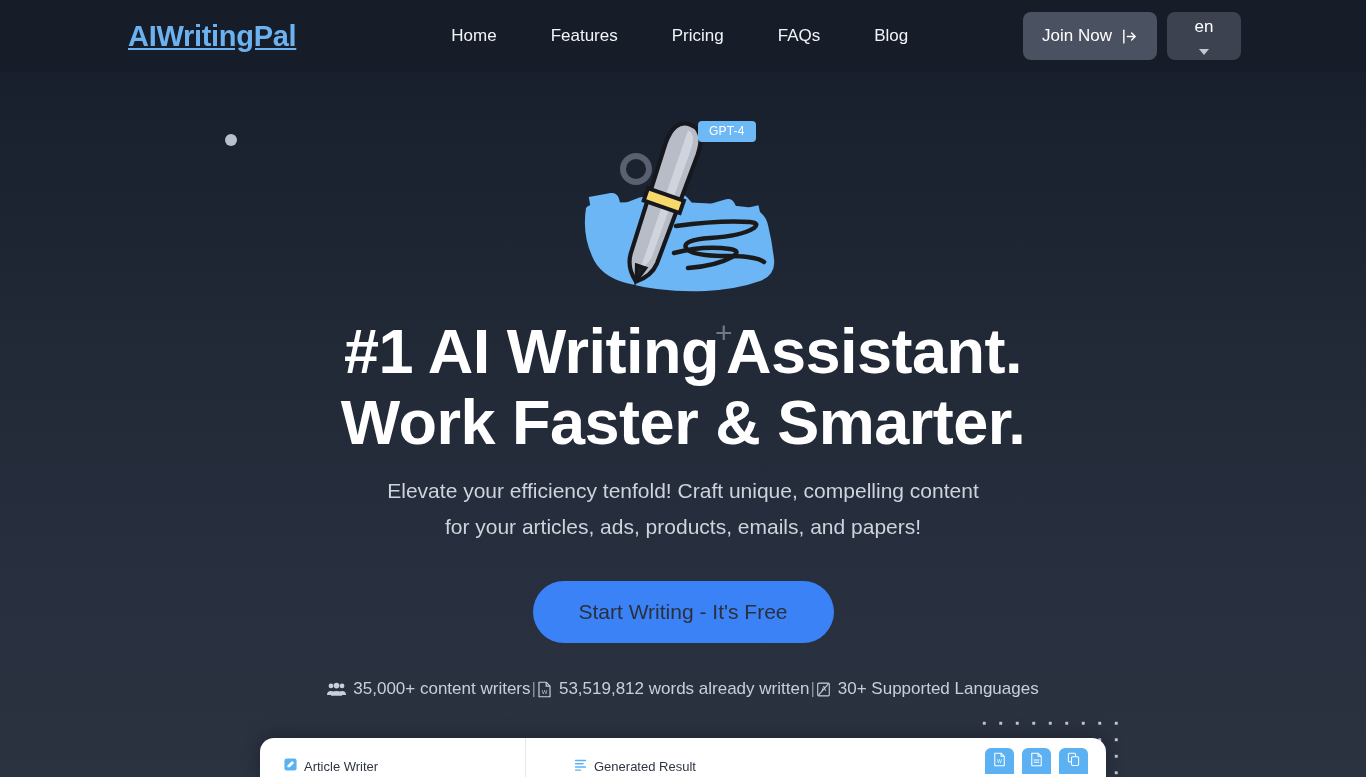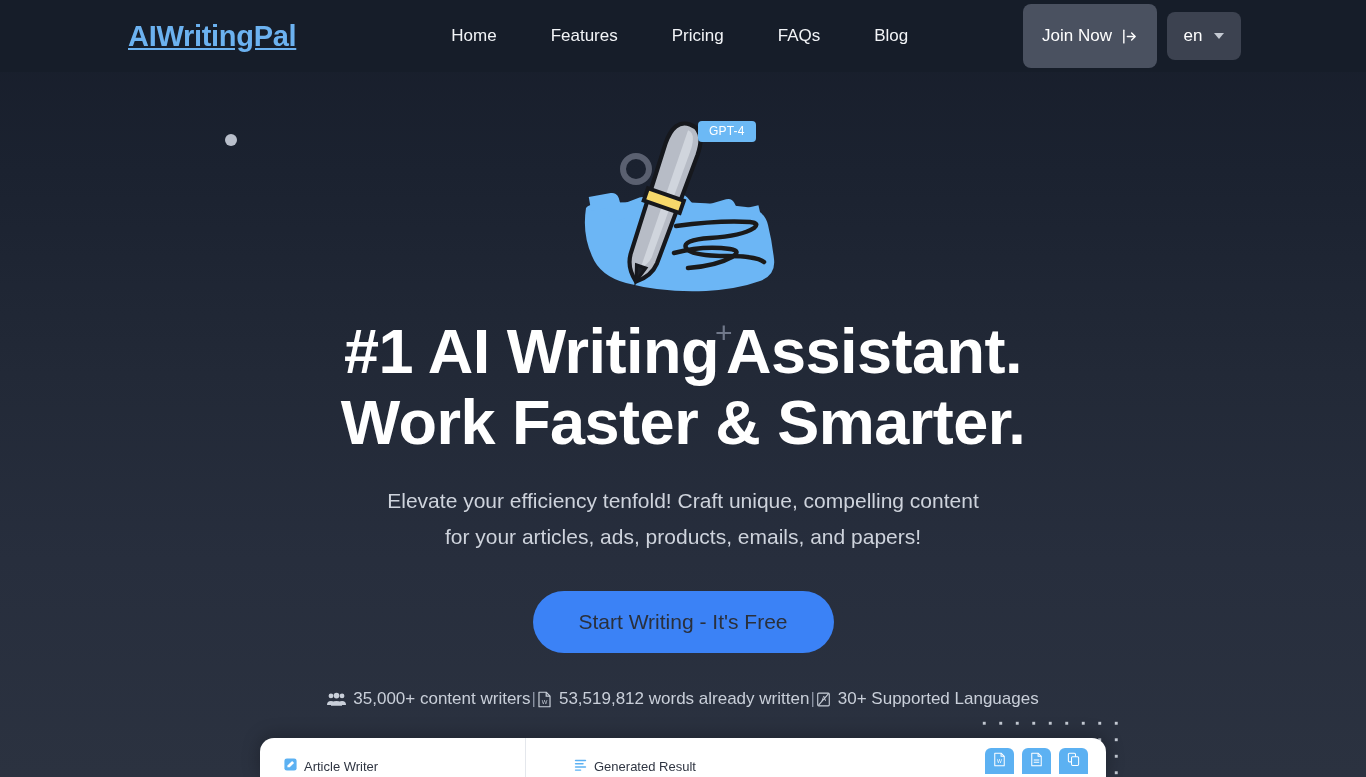--- a/index.html
+++ b/index.html
@@ -63,21 +63,21 @@
   }
 
   .join-btn {
     background: #4a5160;
     border: none;
     border-radius: 8px;
     color: #ffffff;
     font-family: inherit;
     font-size: 17px;
     padding: 0 19px;
-    height: 64px;
+    height: 48px;
     display: flex;
     align-items: center;
     gap: 9px;
     cursor: pointer;
     white-space: nowrap;
   }
 
   .join-icon { display: flex; align-items: center; }
 
   .lang-btn {
@@ -87,20 +87,21 @@
     color: #ffffff;
     font-family: inherit;
     font-size: 17px;
     height: 48px;
     width: 74px;
     display: flex;
     align-items: center;
     justify-content: center;
     gap: 12px;
     cursor: pointer;
+    flex-direction: column;
   }
 
   .caret {
     width: 0; height: 0;
     border-left: 5px solid transparent;
     border-right: 5px solid transparent;
     border-top: 6px solid #c4c9d2;
   }
 
   
@@ -164,21 +165,21 @@
 
   .headline .plus {
     color: #70788a;
     font-size: 30px;
     font-weight: normal;
     vertical-align: 30px;
     margin: 0 -6px 0 -4px;
   }
 
   .subheadline {
-    margin-top: 26px;
+    margin-top: 16px;
     font-size: 21px;
     line-height: 1.72;
     color: #ced3dc;
     font-weight: normal;
   }
 
   .cta-wrap { margin-top: 36px; }
 
   .cta-btn {
     background: #3b82f6;

